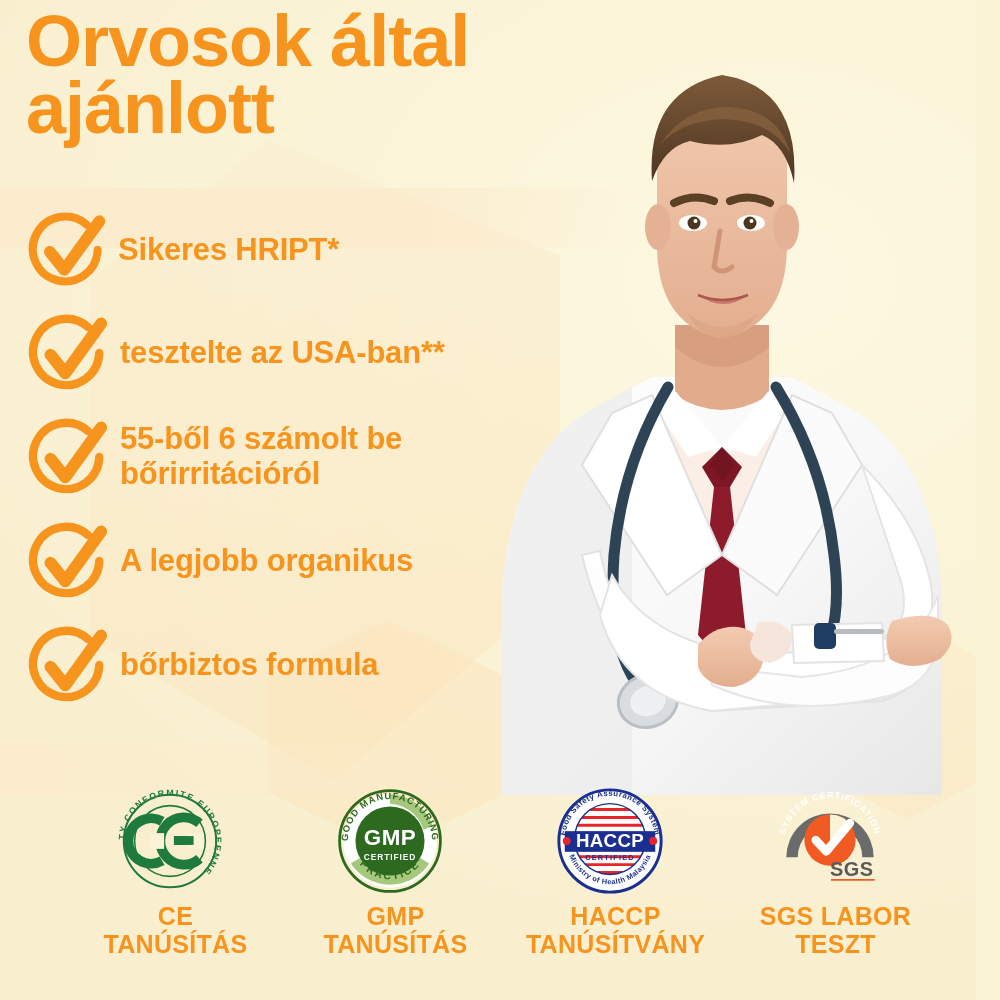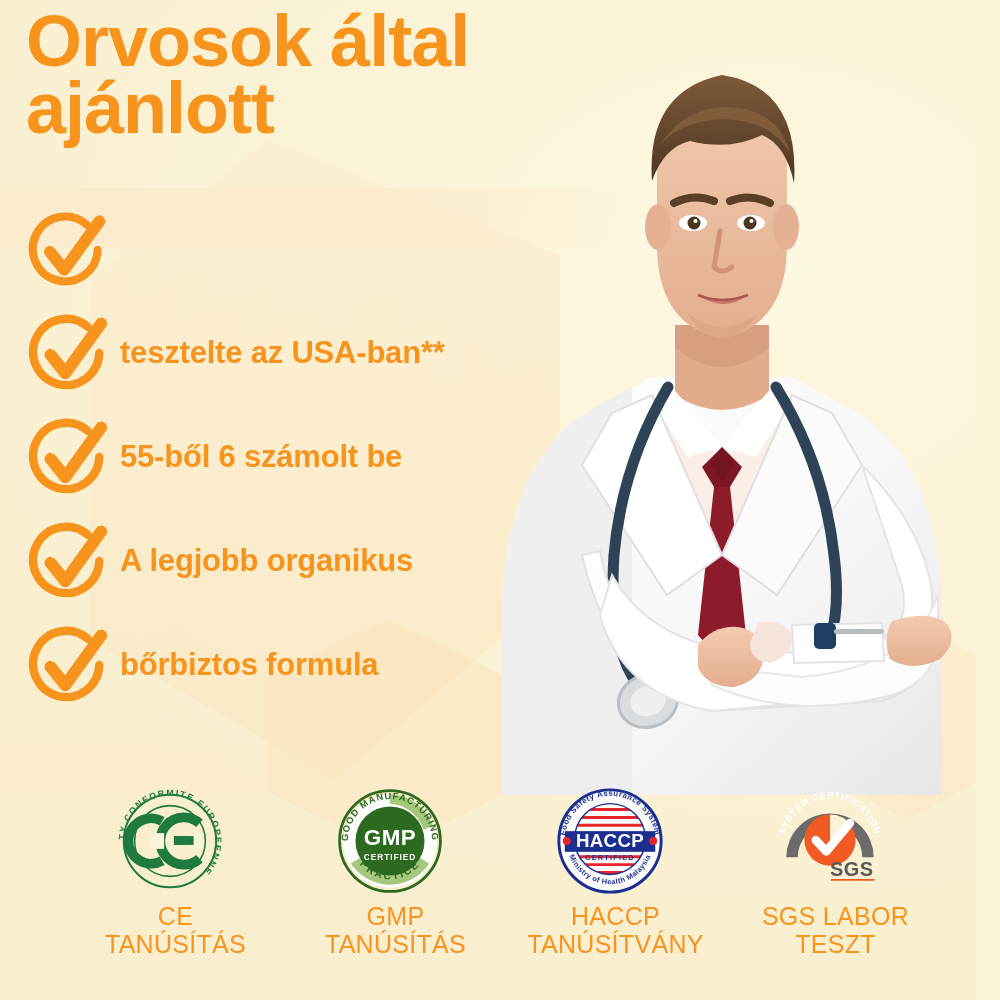--- a/index.html
+++ b/index.html
@@ -56,21 +56,21 @@
   #doctor{position:absolute;right:-6px;bottom:205px;width:520px;height:800px;}
   #doctor svg{display:block;width:100%;height:100%;}
 
   
   #certs{position:absolute;left:0;bottom:8px;width:1000px;height:210px;
          display:flex;align-items:flex-start;justify-content:center;gap:0px;}
   .cert{width:220px;display:flex;flex-direction:column;align-items:center;}
   .cert .badge{height:118px;display:flex;align-items:center;justify-content:center;}
   .cert .badge svg{display:block;}
   .cert .cert-label{margin-top:2px;text-align:center;color:#f7941e;
-                    font-weight:normal;font-size:25px;line-height:1.12;
+                    font-weight:bold;font-size:25px;line-height:1.12;
                     letter-spacing:.3px;text-transform:uppercase;margin-left:11px;}
   .cert .cert-label span{display:block;white-space:nowrap;}
 </style>
 </head>
 <body>
 
 <div id="root">
 
   <div class="hex h1"></div>
   <div class="band"></div>
@@ -175,20 +175,23 @@
 
   <div id="features">
 
     <div class="feature f0">
       <span class="check-icon">
         <svg viewBox="0 0 100 100" xmlns="http://www.w3.org/2000/svg">
           <path d="M72 22 A36 36 0 1 0 84 50" fill="none" stroke="#f7941e" stroke-width="9" stroke-linecap="round"></path>
           <path d="M31 52 L47 72 L86 18" fill="none" stroke="#f7941e" stroke-width="13" stroke-linecap="round" stroke-linejoin="round"></path>
         </svg>
       </span>
+      <span class="feature-text">
+        <span class="ln">Sikeres HRIPT*</span>
+      </span>
     </div>
 
     <div class="feature f1">
       <span class="check-icon">
         <svg viewBox="0 0 100 100" xmlns="http://www.w3.org/2000/svg">
           <path d="M72 22 A36 36 0 1 0 84 50" fill="none" stroke="#f7941e" stroke-width="9" stroke-linecap="round"></path>
           <path d="M31 52 L47 72 L86 18" fill="none" stroke="#f7941e" stroke-width="13" stroke-linecap="round" stroke-linejoin="round"></path>
         </svg>
       </span>
       <span class="feature-text">
@@ -198,20 +201,21 @@
 
     <div class="feature f2">
       <span class="check-icon">
         <svg viewBox="0 0 100 100" xmlns="http://www.w3.org/2000/svg">
           <path d="M72 22 A36 36 0 1 0 84 50" fill="none" stroke="#f7941e" stroke-width="9" stroke-linecap="round"></path>
           <path d="M31 52 L47 72 L86 18" fill="none" stroke="#f7941e" stroke-width="13" stroke-linecap="round" stroke-linejoin="round"></path>
         </svg>
       </span>
       <span class="feature-text">
         <span class="ln">55-ből 6 számolt be</span>
+        <span class="ln">bőrirritációról</span>
       </span>
     </div>
 
     <div class="feature f3">
       <span class="check-icon">
         <svg viewBox="0 0 100 100" xmlns="http://www.w3.org/2000/svg">
           <path d="M72 22 A36 36 0 1 0 84 50" fill="none" stroke="#f7941e" stroke-width="9" stroke-linecap="round"></path>
           <path d="M31 52 L47 72 L86 18" fill="none" stroke="#f7941e" stroke-width="13" stroke-linecap="round" stroke-linejoin="round"></path>
         </svg>
       </span>

